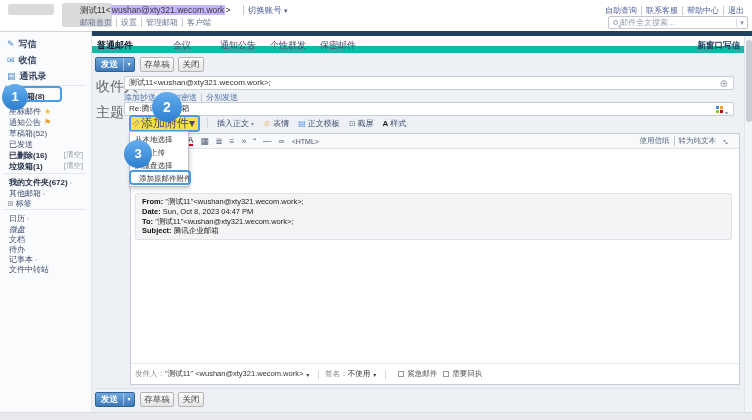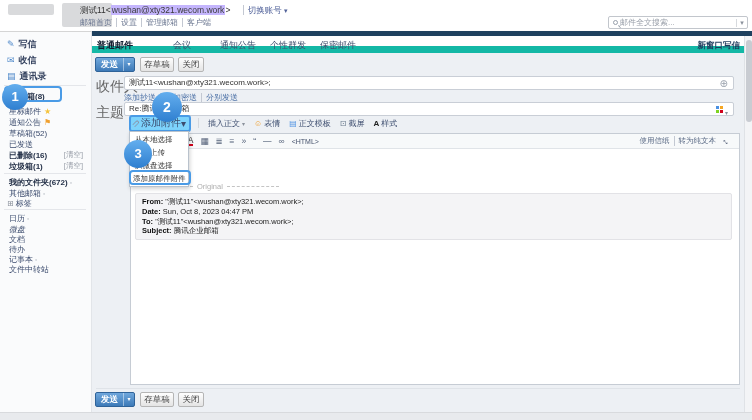--- a/index.html
+++ b/index.html
@@ -75,22 +75,22 @@
   .tool .dd { font-size:6px; color:#8b929c; margin-left:2px; }
   .tool .tic { margin-right:2px; }
   .tic-emoji { color:#f0a02f; }
   .tic-template { color:#4a90e2; }
   .tic-screenshot { color:#6a7a8c; }
   .tic-style { color:#222; font-weight:bold; }
   .clip { width:4px; height:7px; border:1px solid #8a93a8; border-top:none;
           border-radius:0 0 3px 3px; transform:rotate(-135deg); margin-right:3px; }
   .vsep { border-left:1px solid #d4d8de; height:10px; margin-right:9px; }
 
-  .attach-btn-box { border:2px solid #4a9be6; border-radius:3px; background:#7dd3fc;
-                    display:flex; align-items:center; padding:0 3px; font-size:10px; color:#3c4c6e; cursor:pointer; }
+  .attach-btn-box { border:2px solid #4a9be6; border-radius:3px; background:#fde047;
+                    display:flex; align-items:center; padding:0 3px; font-size:12px; color:#3c4c6e; cursor:pointer; }
 
   
   .editor { background:#fff; border:1px solid #c6ccd4; }
   .fmtbar { height:15px; background:#f7f9fa; border-bottom:1px solid #e0e4e8;
             display:flex; align-items:center; font-size:8.5px; color:#55627a; }
   .fmtbar .fic { margin-right:7px; cursor:pointer; }
   .fic-color { color:#333; border-bottom:2px solid #d0021b; line-height:8px; }
   .fmt-right { margin-left:auto; font-size:7.5px; color:#5a6a85; display:flex; align-items:center;
                padding-right:8px; }
   .fmt-right .rl { cursor:pointer; }
@@ -135,20 +135,23 @@
     <span>测试11&lt;</span><span class="redacted">wushan@xty321.wecom.work</span><span>&gt;</span>
     <span class="sep-r" style="margin-left:6px;"></span>
     <span class="hdr-link">切换账号</span>
     <span style="font-size:7px;color:#51629a;">▾</span>
   </div>
 
   <div class="abs nav-line" style="left:80px;top:17px;">
     <span class="hdr-link sep-r" style="color:#6a7690;">邮箱首页</span><span class="hdr-link sep-r" style="color:#6a7690;">设置</span><span class="hdr-link sep-r" style="color:#6a7690;">管理邮箱</span><span class="hdr-link" style="color:#6a7690;">客户端</span>
   </div>
 
+  <div class="abs quick-links" style="right:8px;top:5px;">
+    <span class="hdr-link sep-r">自助查询</span><span class="hdr-link sep-r">联系客服</span><span class="hdr-link sep-r">帮助中心</span><span class="hdr-link">退出</span>
+  </div>
 
   <div class="abs search-box" style="left:608px;top:16px;">
     <span class="mag"></span>
     <input placeholder="邮件全文搜索..." style="">
     <span class="search-dd">▾</span>
   </div>
 </div>
 
 <div class="abs navy-bar" style="left:92px;top:31px;width:660px;height:5px;"></div>
 <div class="abs tabstrip" style="left:92px;top:36px;width:660px;height:17px;">
@@ -260,49 +263,58 @@
     <span class="fic">∞</span>
     <span class="fic" style="font-size:7px;color:#44506b;">&lt;HTML&gt;</span>
     <span class="fmt-right">
       <span class="rl sep-r">使用信纸</span>
       <span class="rl">转为纯文本</span>
       <span class="expand-ic">↔</span>
     </span>
   </div>
 
   <div class="abs" style="left:0;top:15px;width:608px;height:216px;">
-    <div class="orig-sep" style="left:6px;top:33px;">
-      <span class="dash"></span>
-        <span>Original</span>
-        <span class="dash"></span>
-    </div>
     <div class="quoted" style="left:4px;top:44px;width:597px;">
       <div><b>From:</b> <span>"测试11"&lt;wushan@xty321.wecom.work&gt;;</span></div>
       <div><b>Date:</b> <span>Sun, Oct 8, 2023 04:47 PM</span></div>
       <div><b>To:</b> <span>"测试11"&lt;wushan@xty321.wecom.work&gt;;</span></div>
       <div><b>Subject:</b> <span>腾讯企业邮箱</span></div>
     </div>
   </div>
 
+  <div class="ed-footer">
+    <span class="gl">发件人：</span>
+    <span style="color:#333;">"测试11" &lt;wushan@xty321.wecom.work&gt;</span>
+    <span class="dd">▾</span>
+    <span class="fsep"></span>
+    <span class="gl">签名：</span>
+    <span style="color:#333;">不使用</span>
+    <span class="dd">▾</span>
+    <span class="fsep"></span>
+    <span class="cbx"></span>
+    <span>紧急邮件</span>
+    <span class="cbx"></span>
+    <span>需要回执</span>
+  </div>
 </div>
 
 <div class="abs" style="left:96px;top:388px;width:644px;border-top:1px solid #dfe3e8;"></div>
 
 <div class="abs btn btn-blue" style="left:95px;top:392px;">
   <span class="lbl">发送</span>
     <span class="arr">▾</span>
 </div>
 <div class="abs btn btn-grey" style="left:140px;top:392px;width:34px;">存草稿</div>
 <div class="abs btn btn-grey" style="left:178px;top:392px;width:26px;">关闭</div>
 
 <div class="abs menu" style="left:129px;top:131px;width:60px;height:56px;z-index:50;padding-top:1px;">
   <div class="menu-item">从本地选择</div>
   <div class="menu-item">极速上传</div>
   <div class="menu-item">从微盘选择</div>
-  <div class="menu-item" style="padding-left:3px;">添加原邮件附件</div>
+  <div class="menu-item" style="padding-left:9px;">添加原邮件附件</div>
 </div>
 
 <div class="abs ann-box" style="left:4px;top:86px;width:58px;height:16px;z-index:60;"></div>
 <div class="abs ann-box" style="left:129px;top:170px;width:62px;height:15px;z-index:60;"></div>
 
 <div class="abs ann-circle" style="left:2px;top:84px;width:26px;height:26px;line-height:26px;font-size:13px;">1</div>
 <div class="abs ann-circle" style="left:152px;top:92px;width:30px;height:30px;line-height:30px;font-size:14px;">2</div>
 <div class="abs ann-circle" style="left:124px;top:140px;width:28px;height:28px;line-height:28px;font-size:13px;">3</div>
 
 <div class="abs scroll-track" style="left:744px;top:36px;width:8px;height:376px;">

